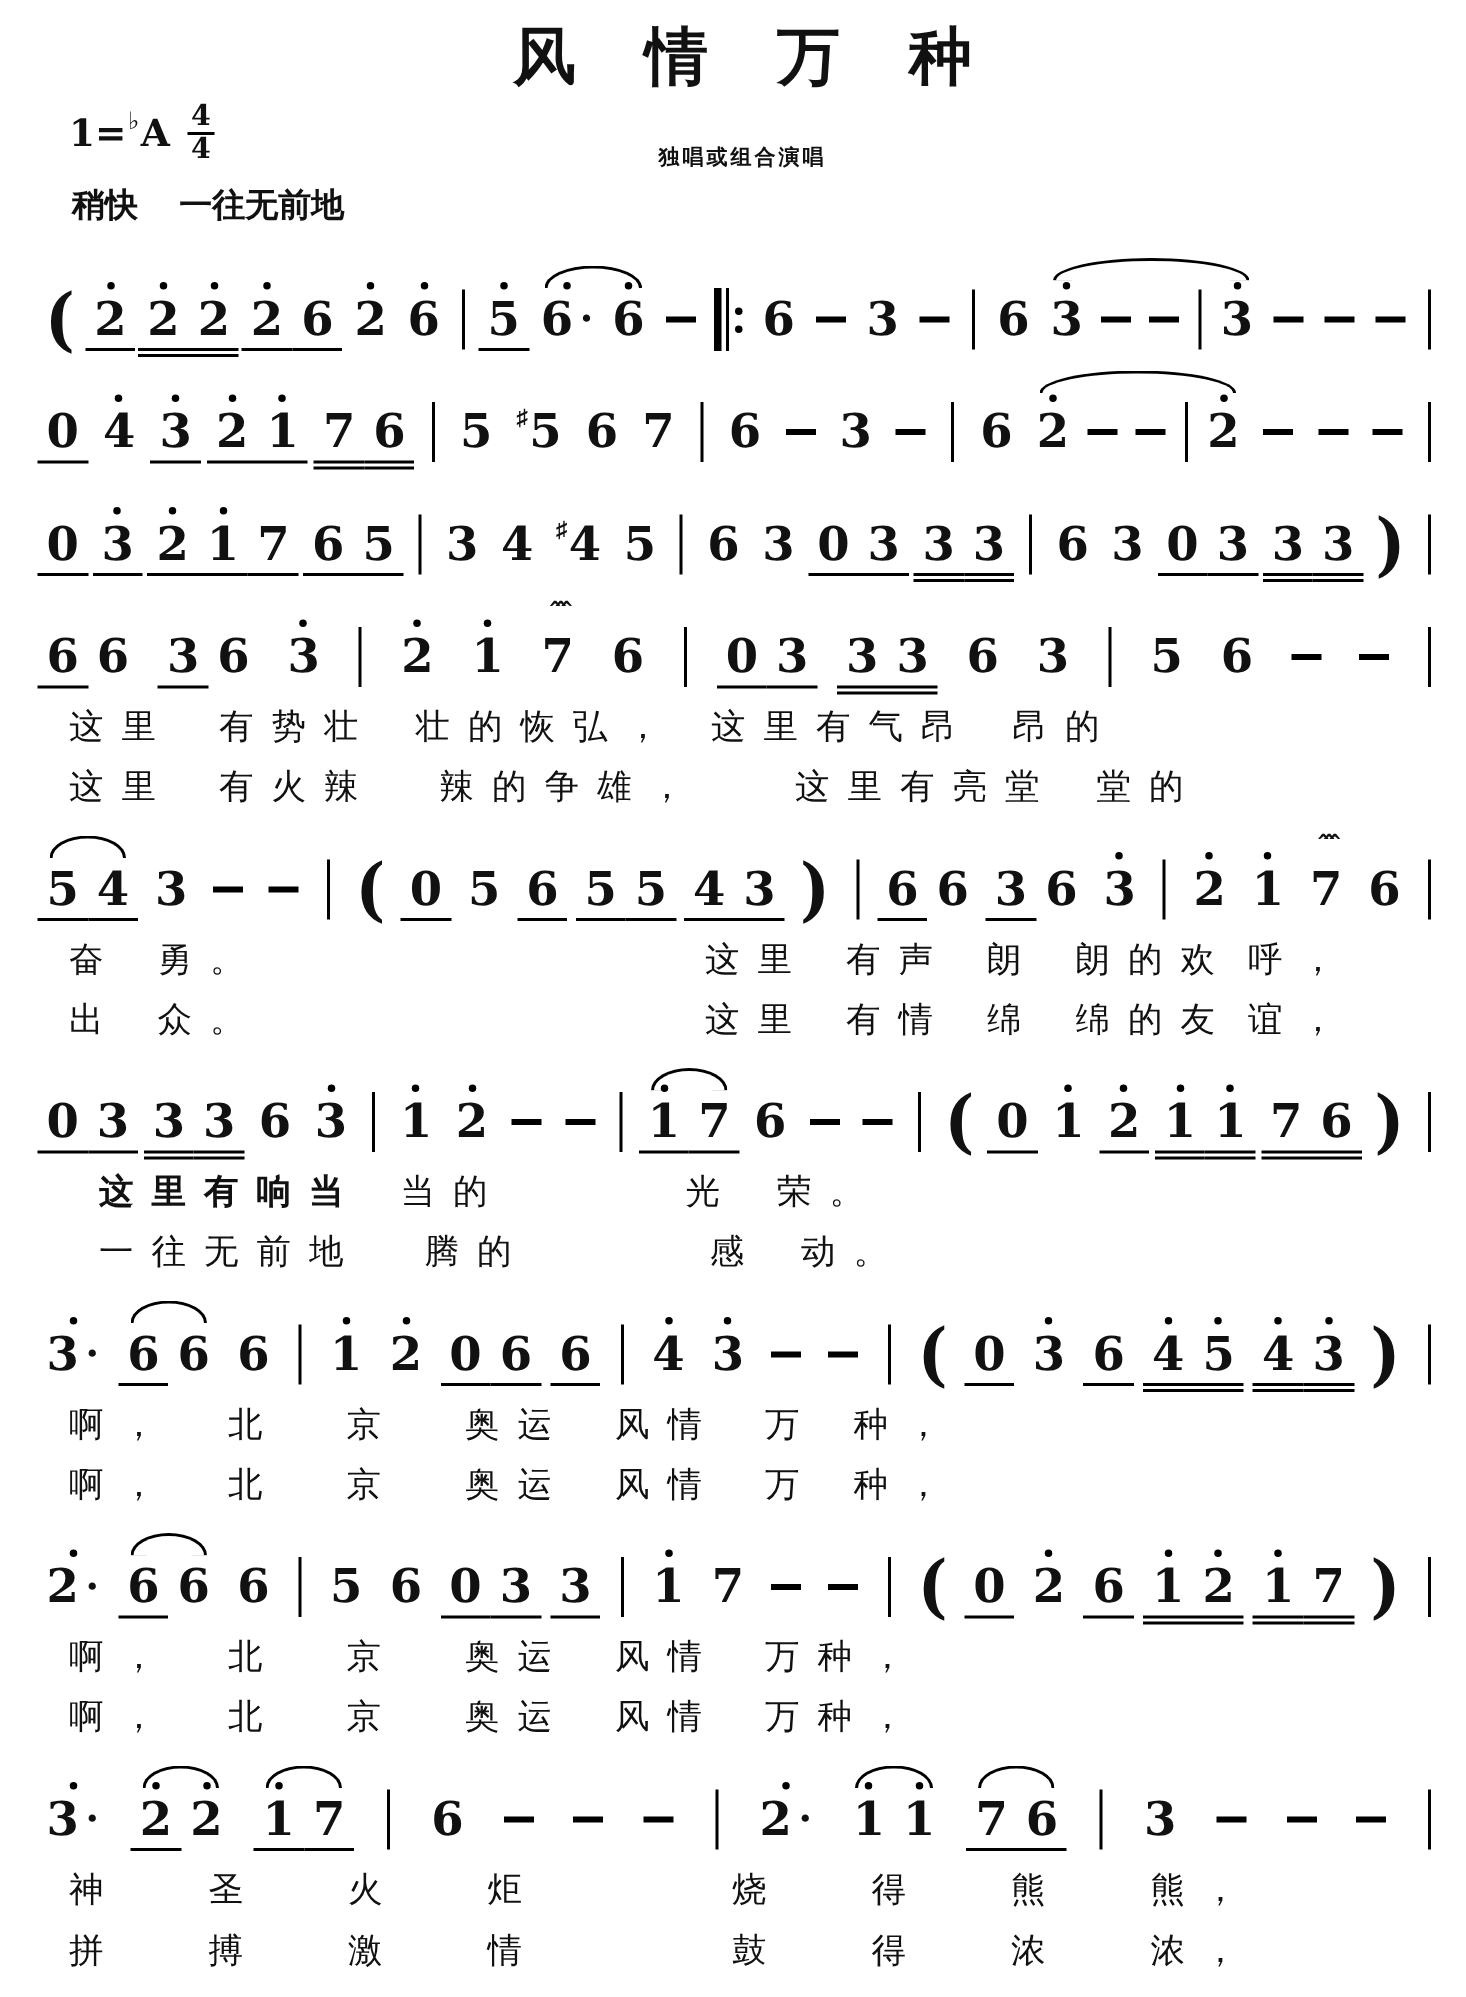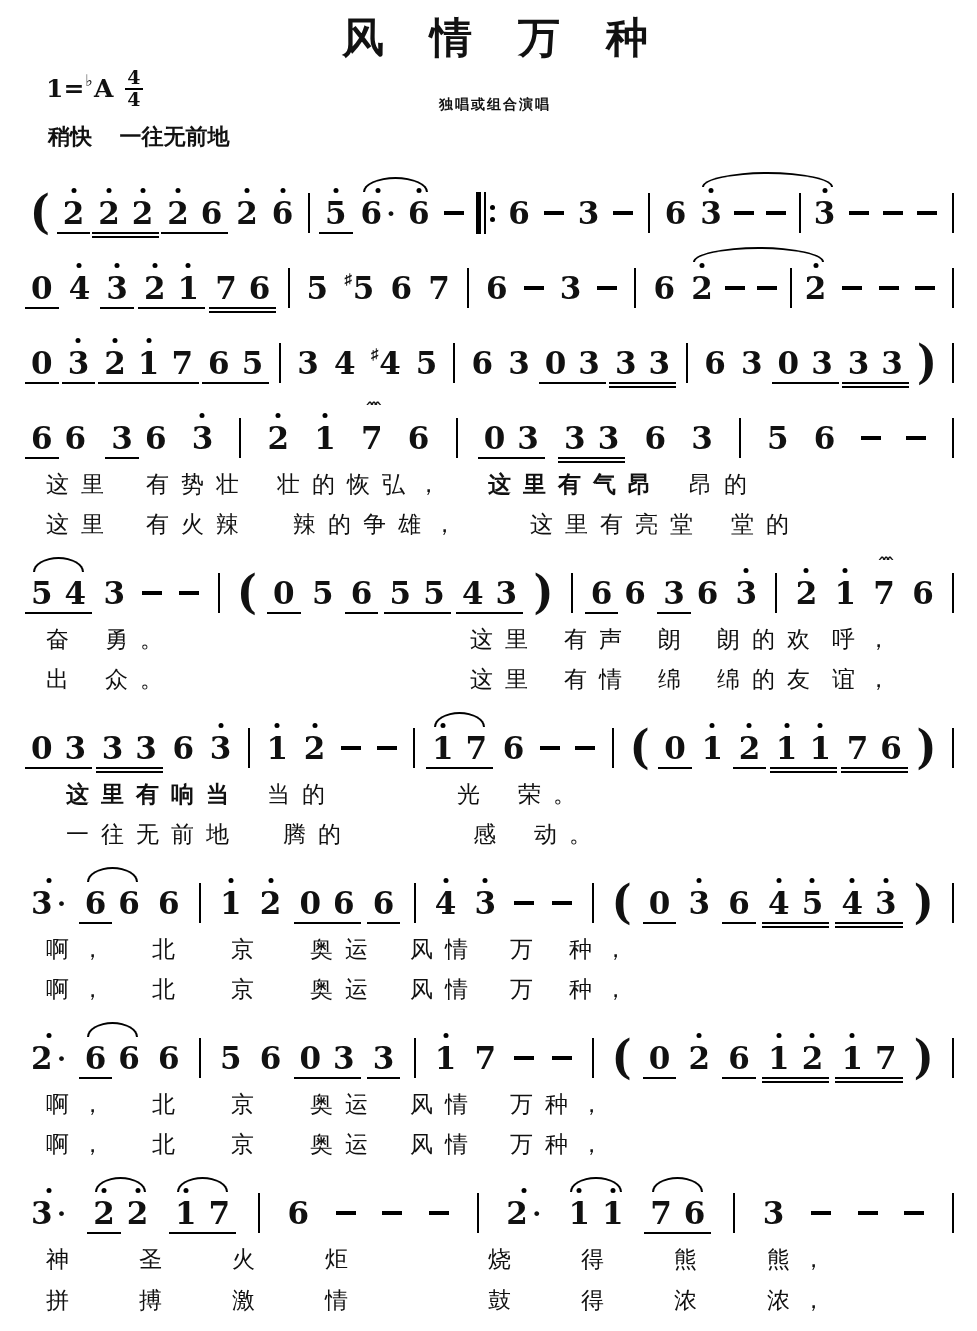--- a/index.html
+++ b/index.html
@@ -568,21 +568,21 @@
         </span>
         <span class="cell">
           <span class="note">
             <i class="dash"></i>
           </span>
         </span>
         <span class="cell">
           <span class="bar"></span>
         </span>
       </div>
-      <div class="lyr"><span class="seg">这里</span><span class="seg" style="margin-left: 30px;">有势壮</span><span class="seg" style="margin-left: 26px;">壮的恢弘，</span><span class="seg" style="margin-left: 36px; font-weight: bold;">这里有气昂</span><span class="seg" style="margin-left: 26px;">昂的</span></div>
+      <div class="lyr"><span class="seg">这里</span><span class="seg" style="margin-left: 30px;">有势壮</span><span class="seg" style="margin-left: 26px;">壮的恢弘，</span><span class="seg" style="margin-left: 22px;">这里有气昂</span><span class="seg" style="margin-left: 26px;">昂的</span></div>
       <div class="lyr"><span class="seg">这里</span><span class="seg" style="margin-left: 30px;">有火辣</span><span class="seg" style="margin-left: 42px;">辣的争雄，</span><span class="seg" style="margin-left: 62px;">这里有亮堂</span><span class="seg" style="margin-left: 26px;">堂的</span></div>
       <div class="mrow">
         <span class="cell slur">
           <span class="note u1">
             <b class="d">5</b>
           </span>
           <span class="note u1">
             <b class="d">4</b>
           </span>
         </span>

